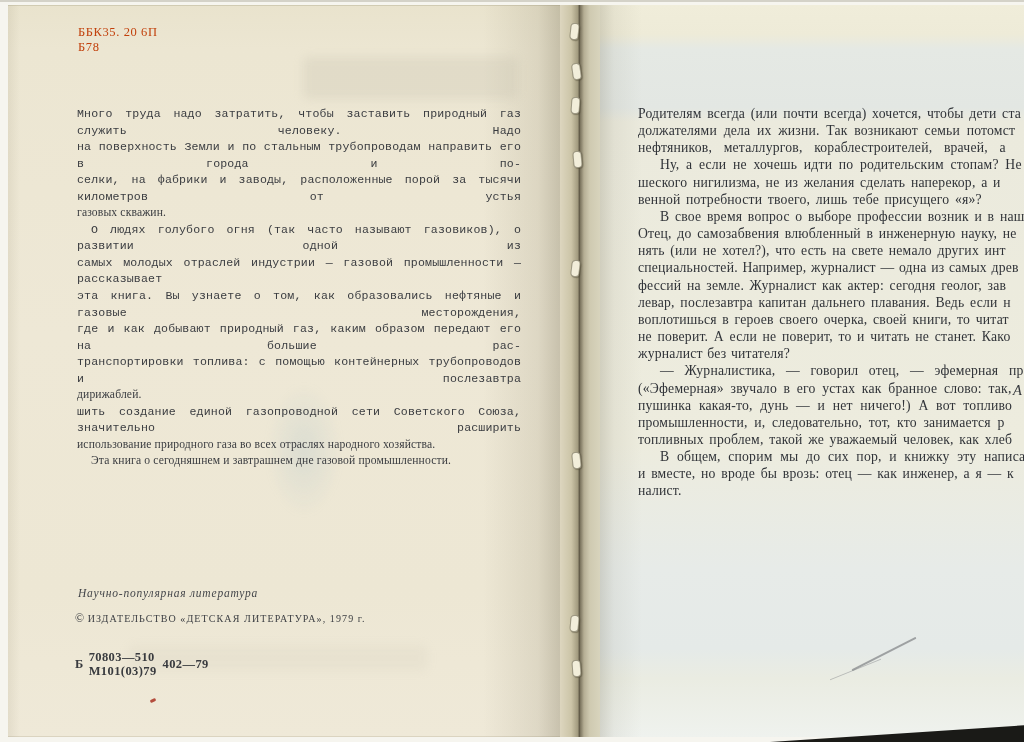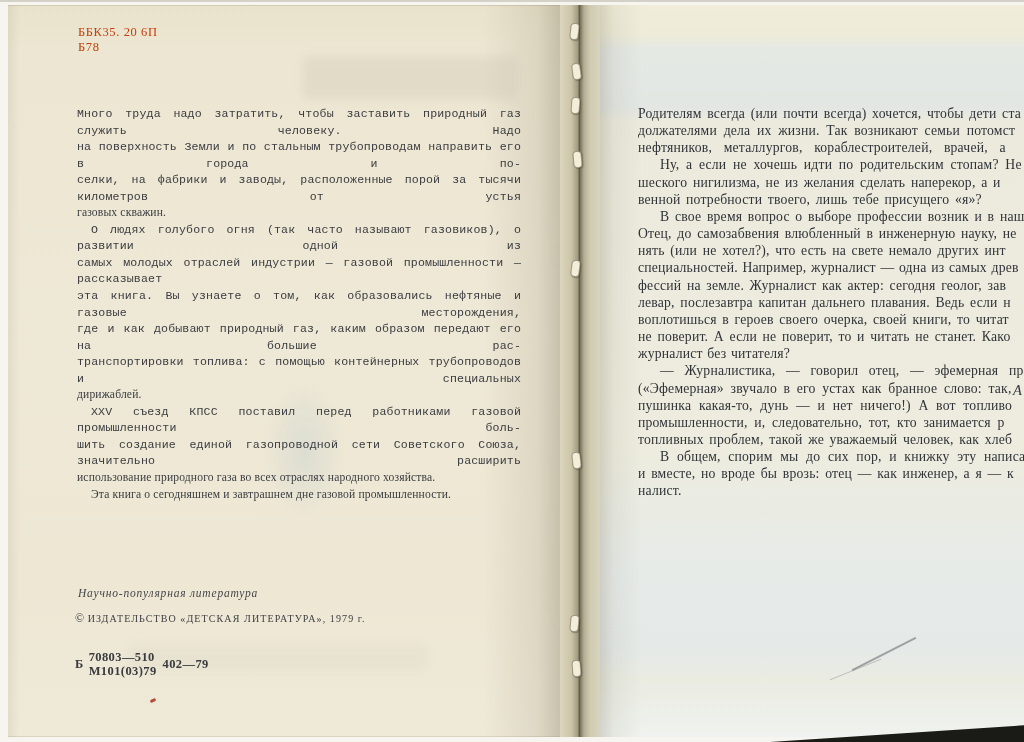--- a/index.html
+++ b/index.html
@@ -127,23 +127,22 @@
   <div class="left-body">
 
   <div class="line fill">Много труда надо затратить, чтобы заставить природный газ служить человеку. Надо</div>
       <div class="line fill">на поверхность Земли и по стальным трубопроводам направить его в города и по-</div>
       <div class="line fill">селки, на фабрики и заводы, расположенные порой за тысячи километров от устья</div>
       <div class="line">газовых скважин.</div>
       <div class="line indent fill">О людях голубого огня (так часто называют газовиков), о развитии одной из</div>
       <div class="line fill">самых молодых отраслей индустрии — газовой промышленности — рассказывает</div>
       <div class="line fill">эта книга. Вы узнаете о том, как образовались нефтяные и газовые месторождения,</div>
       <div class="line fill">где и как добывают природный газ, каким образом передают его на большие рас-</div>
-      <div class="line fill">транспортировки топлива: с помощью контейнерных трубопроводов и специальных</div>
+      <div class="line fill">транспортировки топлива: с помощью контейнерных трубопроводов и послезавтра</div>
       <div class="line">дирижаблей.</div>
-      <div class="line indent fill">XXV съезд КПСС поставил перед работниками газовой промышленности боль-</div>
       <div class="line fill">шить создание единой газопроводной сети Советского Союза, значительно расширить</div>
       <div class="line">использование природного газа во всех отраслях народного хозяйства.</div>
       <div class="line indent">Эта книга о сегодняшнем и завтрашнем дне газовой промышленности.</div>
     </div>
 
   <div class="series">Научно-популярная литература</div>
 
   <div class="copyright">
     <span class="c-sign">©</span>
     <span>ИЗДАТЕЛЬСТВО «ДЕТСКАЯ ЛИТЕРАТУРА», 1979 г.</span>

